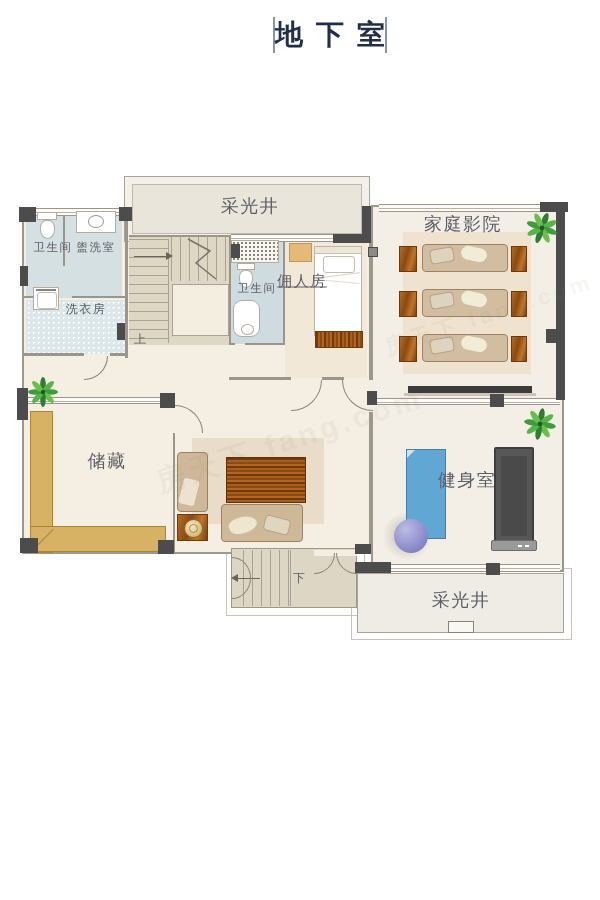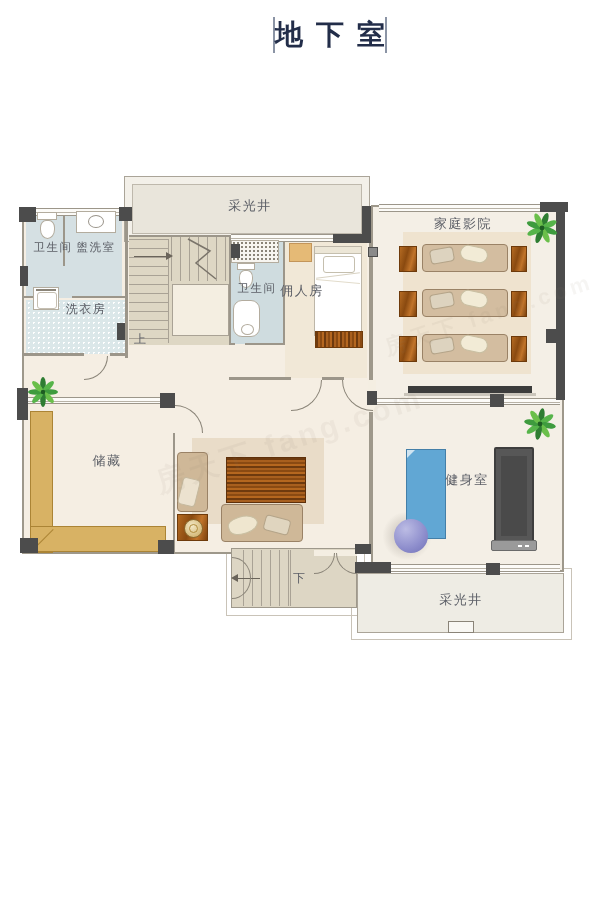--- a/index.html
+++ b/index.html
@@ -13,21 +13,21 @@
   
   .block{position:absolute;background:#f5eee3;border:2px solid #9e988b;box-sizing:border-box;}
   .col{position:absolute;background:#4c4c4c;z-index:30;}
   .wall{position:absolute;background:#9c968a;z-index:12;}
   .band{position:absolute;background:#fcfbf8;border-top:1px solid #9c968a;border-bottom:1px solid #9c968a;
         box-sizing:border-box;z-index:12;}
   .band:after{content:"";position:absolute;left:0;right:0;top:50%;height:1px;background:#b8b2a6;}
   .skirt{position:absolute;border:1px solid #c9c3b8;z-index:0;}
   .floor{position:absolute;z-index:4;}
   .arc{position:absolute;z-index:14;box-sizing:border-box;}
-  .lbl{position:absolute;z-index:40;font-size:13px;color:#5b5e66;letter-spacing:1.5px;white-space:nowrap;
+  .lbl{position:absolute;z-index:40;font-size:18px;color:#5b5e66;letter-spacing:1.5px;white-space:nowrap;
        transform:translate(-50%,-50%);}
   .lbl.small{font-size:12px;letter-spacing:0;}
   .fix{position:absolute;background:#ffffff;border:1px solid #b3ac9e;box-sizing:border-box;z-index:16;}
   .wood{position:absolute;z-index:16;border:1px solid #6e3a0a;box-sizing:border-box;
         background:linear-gradient(105deg,#b56b22,#8a4a10 40%,#c1742a 70%,#7e420c);}
   .sofa{position:absolute;z-index:15;background:#cfb898;border:1px solid #9a8266;border-radius:4px;box-sizing:border-box;}
   .cushion{position:absolute;z-index:17;box-sizing:border-box;border-radius:4px;}
   .wm{position:absolute;z-index:50;color:#8a7a6a;opacity:0.07;font-size:30px;font-weight:bold;
       transform:rotate(-18deg);pointer-events:none;letter-spacing:4px;}
 </style>
@@ -252,21 +252,21 @@
       <ellipse cx="16" cy="8" rx="3" ry="8" fill="#3e9b3e" transform="rotate(280,16,16)"></ellipse>
       <ellipse cx="16" cy="8" rx="3" ry="8" fill="#6abf4a" transform="rotate(325,16,16)"></ellipse>
       <circle cx="16" cy="16" r="2.4" fill="#1e5c22"></circle>
     </g>
   </svg>
 
   <div class="lbl" style="left:53px;top:247px;font-size:11.5px;">卫生间</div>
   <div class="lbl" style="left:96px;top:247px;font-size:11.5px;">盥洗室</div>
   <div class="lbl" style="left:86px;top:309px;font-size:12px;">洗衣房</div>
   <div class="lbl" style="left:257px;top:288px;font-size:11.5px;">卫生间</div>
-  <div class="lbl" style="left:302px;top:291px;font-size:13px;">佣人房</div>
+  <div class="lbl" style="left:302px;top:281px;font-size:15px;text-decoration:underline;">佣人房</div>
   <div class="lbl" style="left:463px;top:224px;">家庭影院</div>
   <div class="lbl" style="left:107px;top:461px;">储藏</div>
   <div class="lbl" style="left:467px;top:480px;">健身室</div>
 
   <div class="wm" style="left:150px;top:420px;">房天下 fang.com</div>
   <div class="wm" style="left:380px;top:300px;font-size:22px;">房天下 fang.com</div>
 
 </div>
 
 </body></html>

